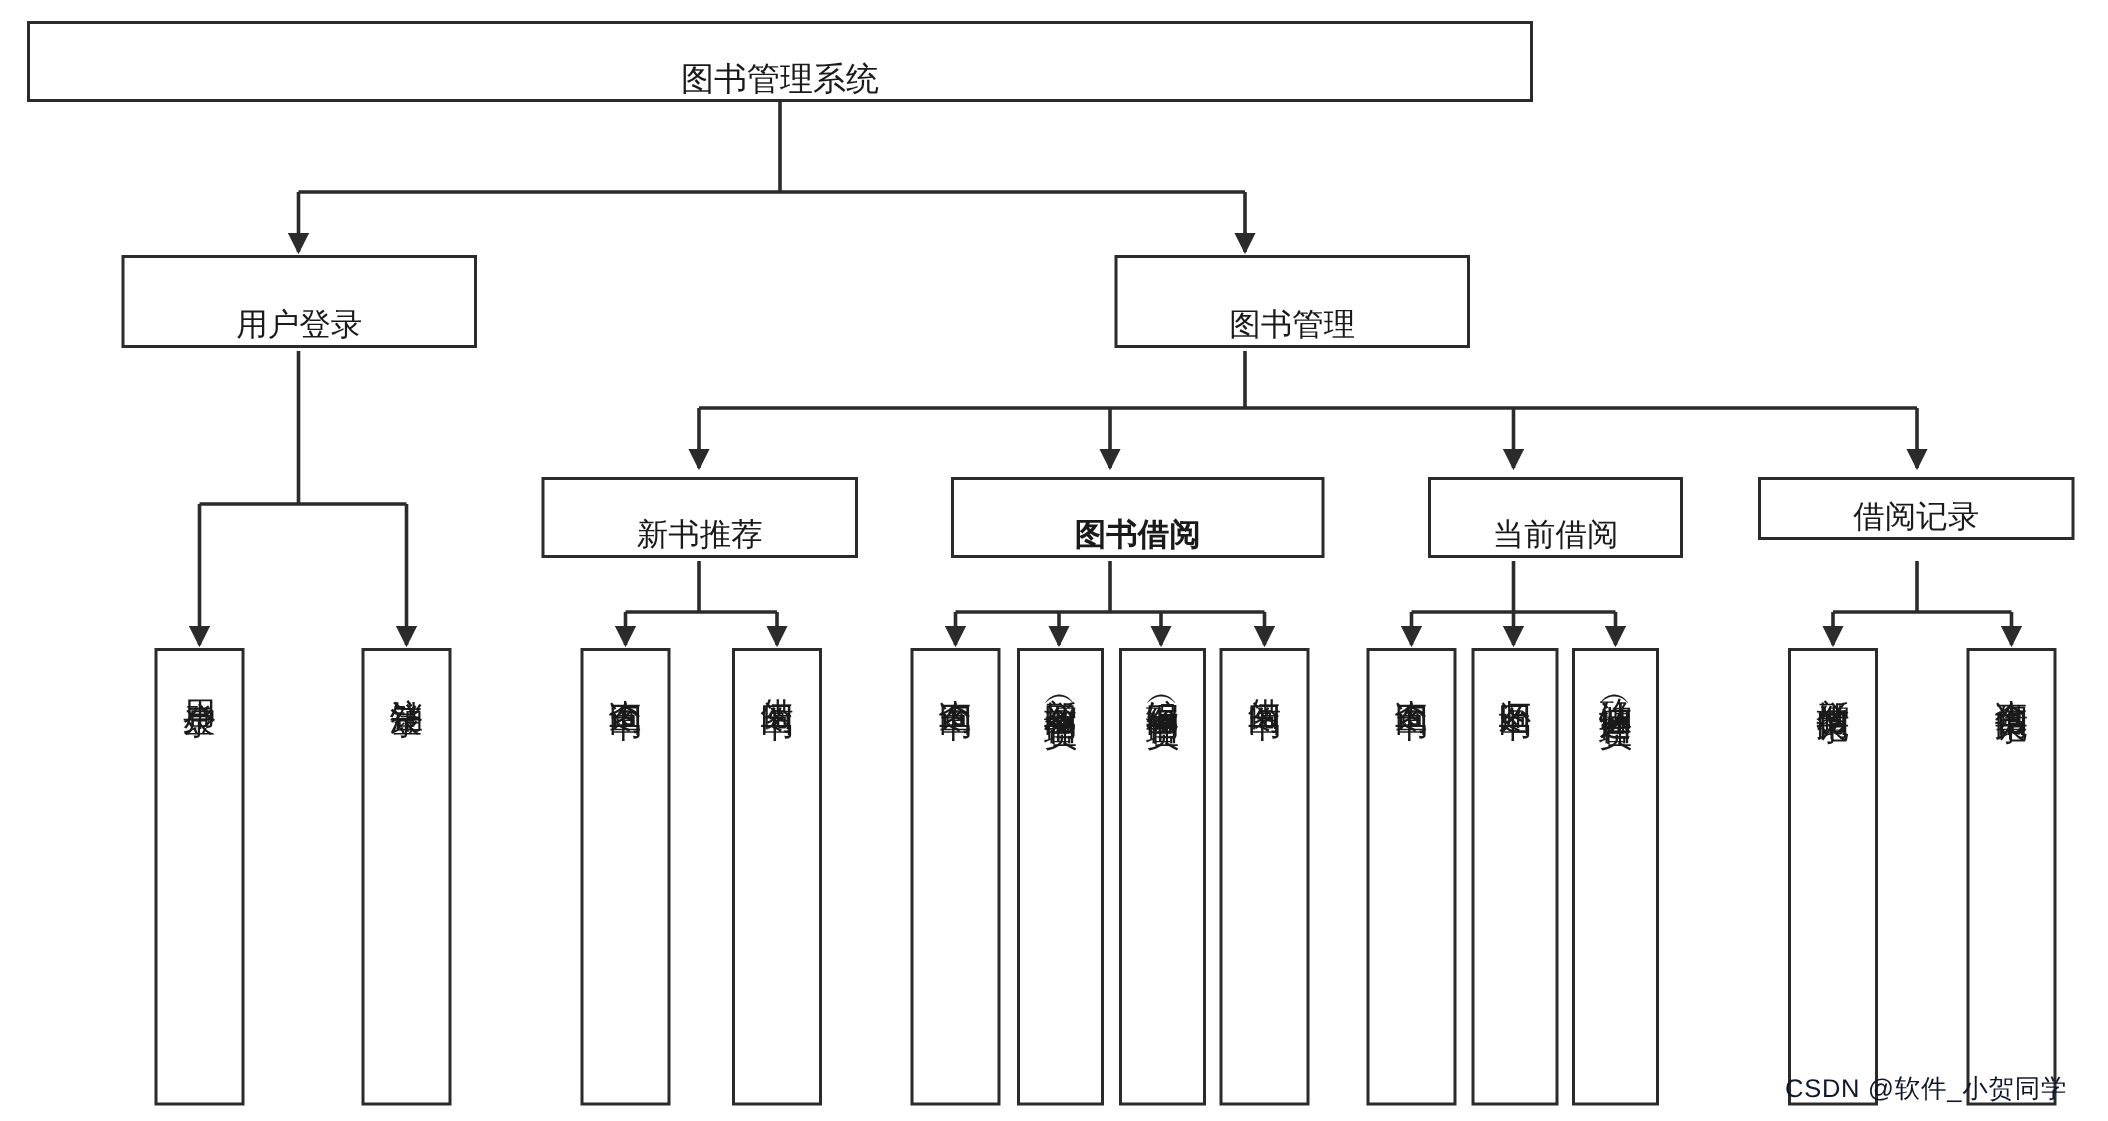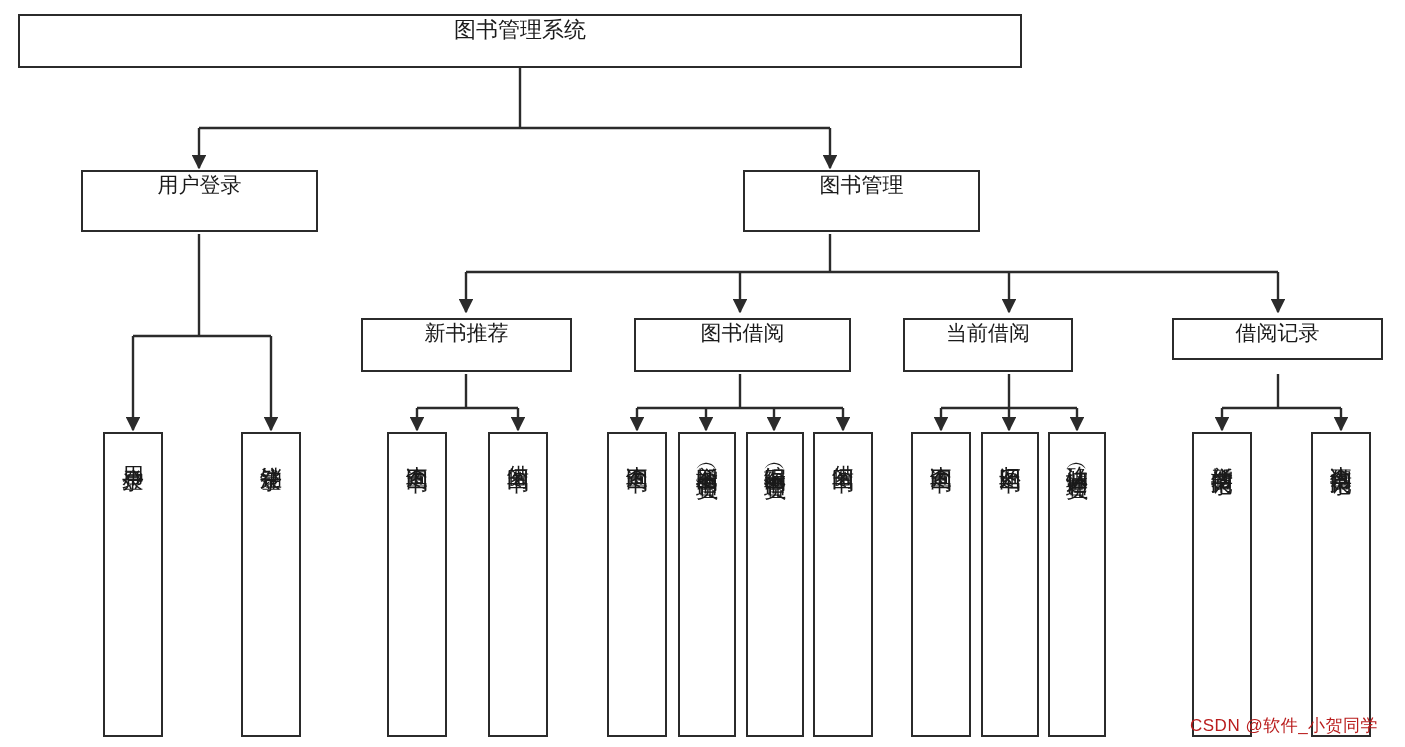--- a/index.html
+++ b/index.html
@@ -26,21 +26,21 @@
     width: 1405px;
     height: 747px;
     pointer-events: none;
   }
   .node {
     position: absolute;
     box-sizing: border-box;
     background: #ffffff;
     border: 2px solid #2b2b2b;
     display: flex;
-    align-items: flex-start;
+    align-items: flex-end;
     justify-content: center;
   }
   .node-label {
     color: #1a1a1a;
     text-align: center;
     line-height: 1.25;
     white-space: nowrap;
   }
   .node.horizontal .node-label {
     font-size: 21px;
@@ -59,21 +59,21 @@
   .node.vertical {
     align-items: flex-start;
     justify-content: center;
     padding-top: 14px;
   }
   .watermark {
     position: absolute;
     left: 1190px;
     top: 714px;
     font-size: 17px;
-    color: #b91c1c;
+    color: #0f172a;
     white-space: nowrap;
     letter-spacing: 0.5px;
   }
 </style>
 </head>
 <body>
 
 <div id="diagram-root">
 
   <svg class="connectors" viewBox="0 0 1405 747" xmlns="http://www.w3.org/2000/svg">
@@ -133,24 +133,24 @@
   <div class="node horizontal" style="left:81px; top:170px; width:237px; height:62px;">
     <span class="node-label">用户登录</span>
   </div>
   <div class="node horizontal" style="left:712px; top:170px; width:237px; height:62px;margin-left:31px;">
     <span class="node-label">图书管理</span>
   </div>
 
   <div class="node horizontal" style="left:361px; top:318px; width:211px; height:54px;">
     <span class="node-label">新书推荐</span>
   </div>
-  <div class="node horizontal" style="left:634px; top:318px; width:217px; height:54px;">
+  <div class="node horizontal" style="left:634px; top:318px; width:249px; height:54px;font-weight:bold;">
     <span class="node-label">图书借阅</span>
   </div>
-  <div class="node horizontal" style="left:903px; top:318px; width:170px; height:54px;">
+  <div class="node horizontal" style="left:952px; top:318px; width:170px; height:54px;">
     <span class="node-label">当前借阅</span>
   </div>
   <div class="node horizontal" style="left:1172px; top:318px; width:211px; height:42px;">
     <span class="node-label">借阅记录</span>
   </div>
 
   <div class="node vertical" style="left:103px; top:432px; width:60px; height:305px;">
     <span class="node-label">用户登录</span>
   </div>
   <div class="node vertical" style="left:241px; top:432px; width:60px; height:305px;">

